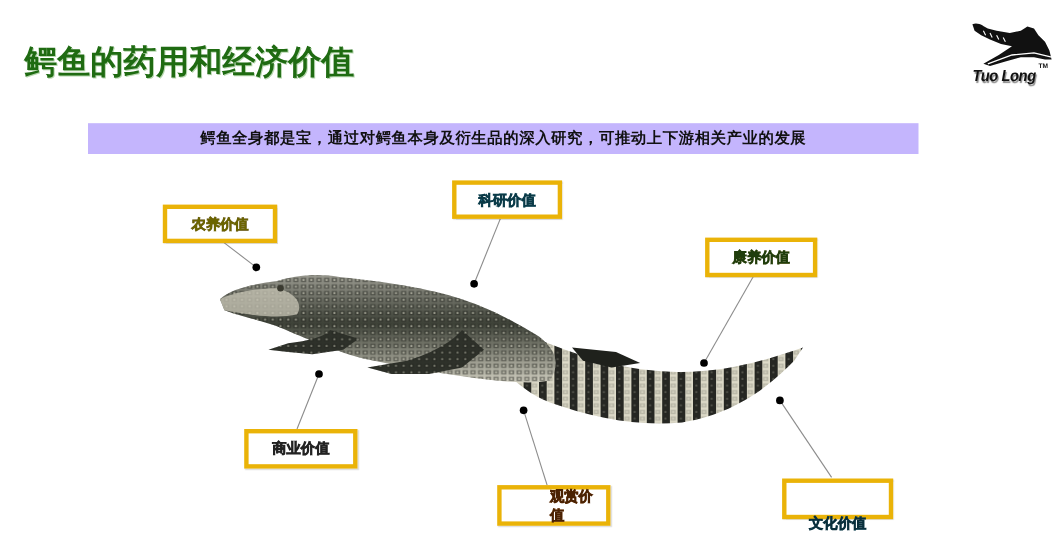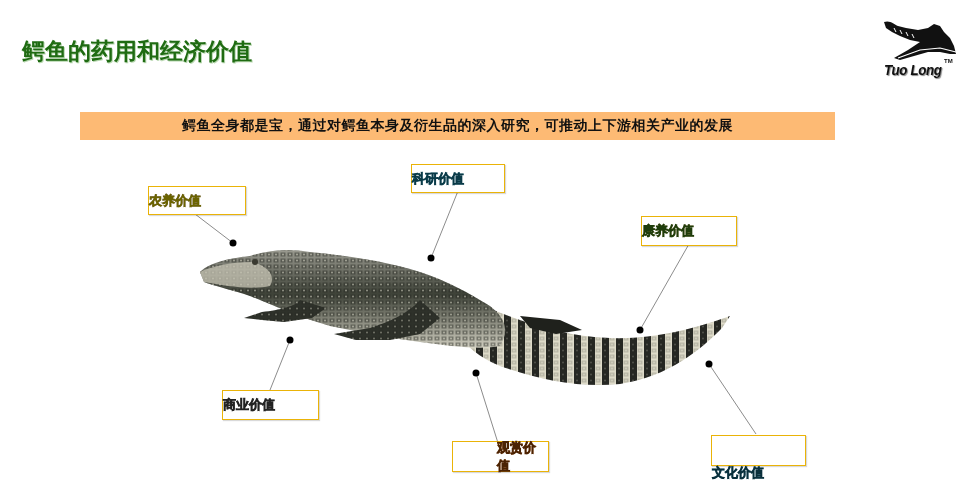--- a/index.html
+++ b/index.html
@@ -1,48 +1,48 @@
 <!DOCTYPE html>
 <html><head>
   <meta charset="utf-8">
   <style>
     html, body { margin: 0; padding: 0; }
     body {
       width: 963px; height: 500px; background: #ffffff; position: relative; overflow: hidden;
       font-family: "DejaVu Sans", "Liberation Sans", sans-serif;
     }
     .title {
-      position: absolute; left: 22px; top: 36px; font-size: 23px; font-weight: bold;
+      position: absolute; left: 22px; top: 36px; font-size: 30px; font-weight: bold;
       color: #1f6b12; letter-spacing: 0px; text-shadow: 1px 1px 0 #b8d8b0;
       font-family: "DejaVu Sans", sans-serif;
     }
     .logo { position: absolute; left: 880px; top: 18px; width: 84px; height: 70px; }
     .logo svg { display: block; }
     .logo-text {
       position: absolute; left: 4px; top: 44px; font-family: "Liberation Sans", sans-serif;
       font-weight: bold; font-style: italic; font-size: 14.5px; color: #111; letter-spacing: -0.4px;
       transform: scaleX(0.92); transform-origin: left top;
       text-shadow: 1px 1px 1px #888;
     }
     .logo-tm {
       position: absolute; left: 64px; top: 40px; font-family: "Liberation Sans", sans-serif;
       font-size: 6px; color: #111; font-weight: bold;
     }
     .banner {
       position: absolute; left: 80px; top: 112px; width: 755px; height: 28px;
-      background: #fdba74; display: flex; align-items: center; justify-content: center;
+      background: #c4b5fd; display: flex; align-items: center; justify-content: center;
     }
     .banner span {
       font-size: 14px; font-weight: bold; color: #111; letter-spacing: 0.5px;
       font-family: "DejaVu Sans", sans-serif;
     }
     .diagram { position: absolute; left: 0; top: 0; width: 963px; height: 500px; }
     .label-box {
-      position: absolute; background: #fff; border: 1px solid #eab308;
-      display: flex; align-items: center; 
+      position: absolute; background: #fff; border: 4px solid #eab308;
+      display: flex; align-items: center; justify-content: center;
       box-shadow: 1px 1px 1px rgba(0,0,0,0.15);
     }
     .label-box span {
       font-size: 13px; font-weight: bold; letter-spacing: 0px;
       font-family: "DejaVu Sans", sans-serif;
     }
   </style>
 </head>
 <body>
 

